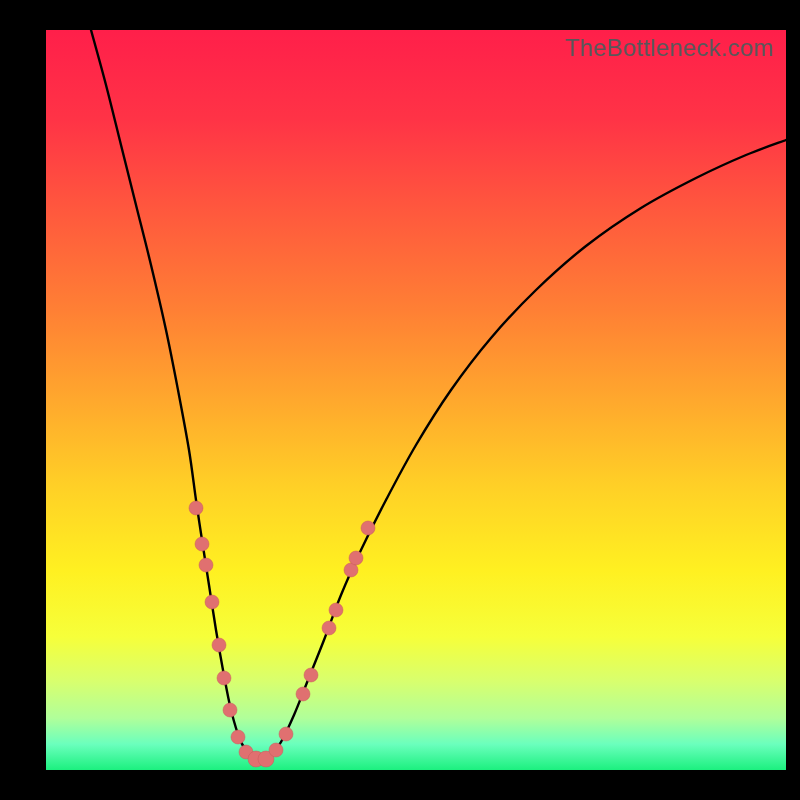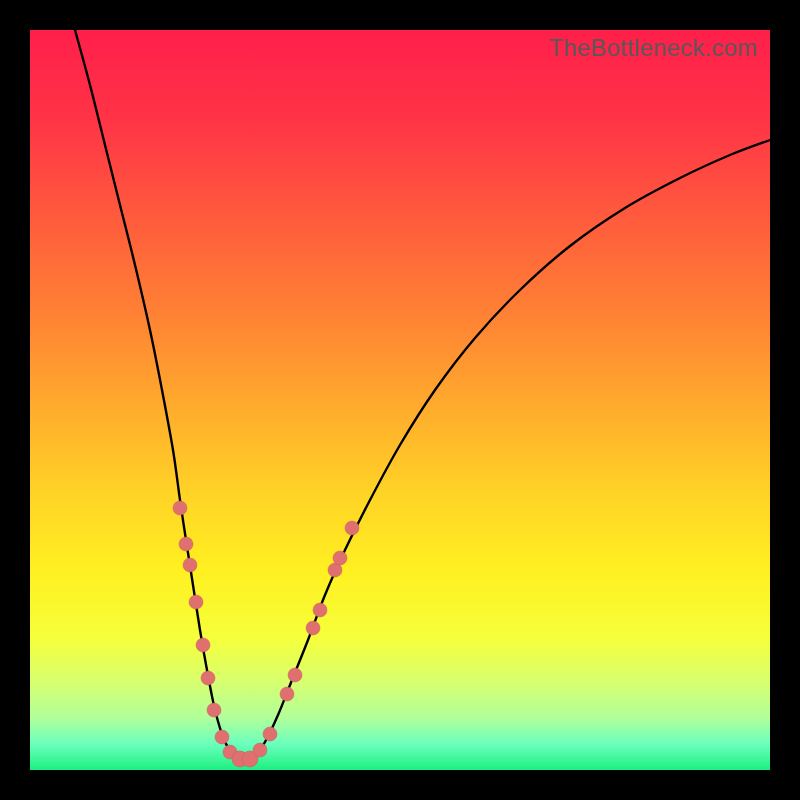--- a/index.html
+++ b/index.html
@@ -5,21 +5,21 @@
   html, body {
     margin: 0;
     padding: 0;
     width: 800px;
     height: 800px;
     background: #000000;
     overflow: hidden;
   }
   .frame {
     position: absolute;
-    left: 30px;
+    left: 46px;
     top: 30px;
     width: 740px;
     height: 740px;
     overflow: hidden;
     text-decoration: underline;
   }
   .gradient-bg {
     position: absolute;
     left: 0;
     top: 0;

